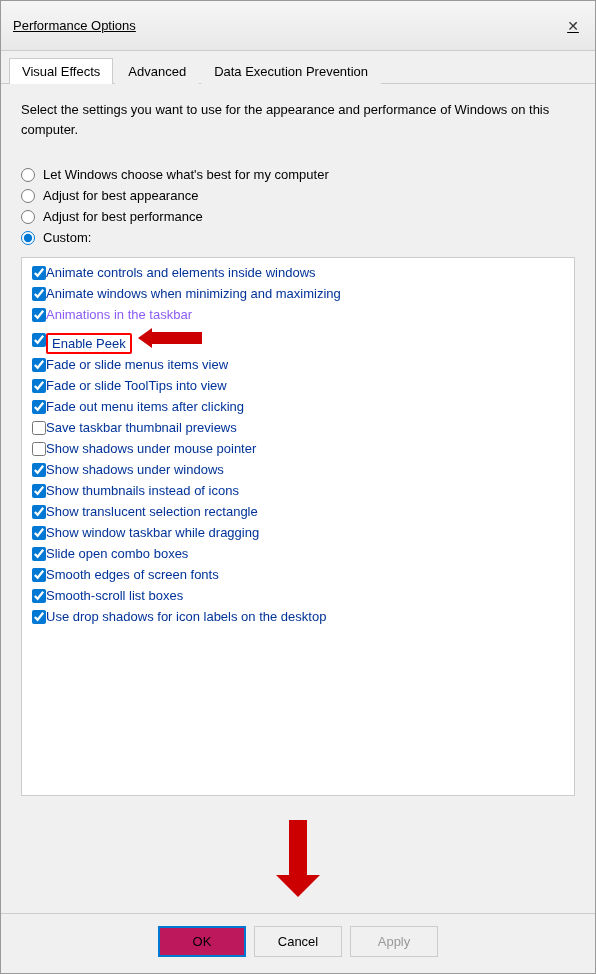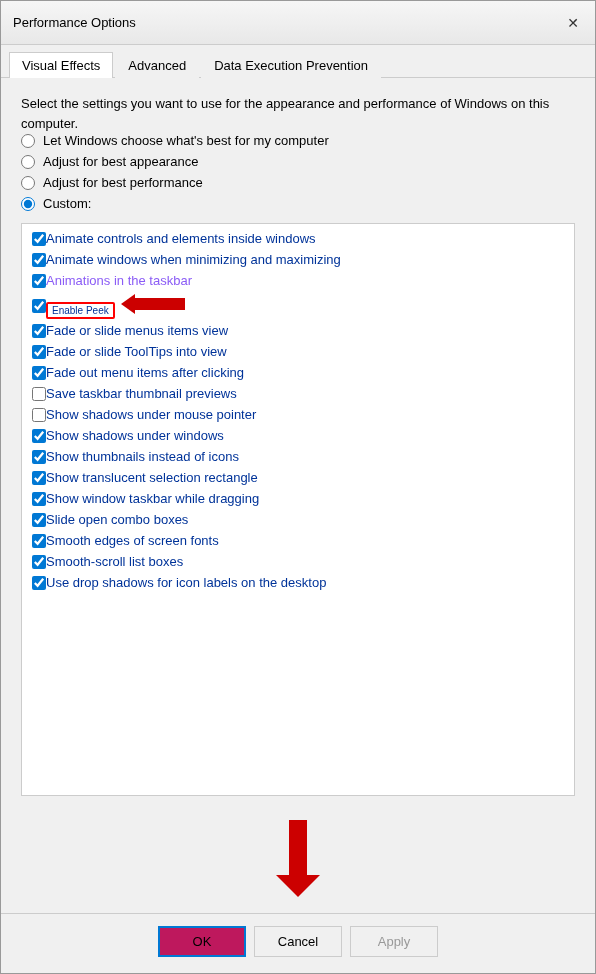--- a/index.html
+++ b/index.html
@@ -21,21 +21,22 @@
       display: flex;
       flex-direction: column;
     }
     .title-bar {
       background: linear-gradient(to bottom, #f6f6f6, #e8e8e8);
       border-bottom: 1px solid #ccc;
       padding: 16px 12px;
       display: flex;
       align-items: center;
       justify-content: space-between;
-      height: 44px;
+      height: 50px;
+      text-decoration: underline;
     }
     .title-bar-title {
       font-size: 13px;
       font-weight: 400;
       color: #000;
     }
     .close-btn {
       width: 20px;
       height: 20px;
       display: flex;
@@ -75,21 +76,21 @@
     .content {
       flex: 1;
       padding: 16px 20px;
       display: flex;
       flex-direction: column;
     }
     .description {
       color: #000;
       font-size: 13px;
       line-height: 1.5;
-      margin-bottom: 0;
+      margin-bottom: 28px;
     }
     .radio-group {
       display: flex;
       flex-direction: column;
       gap: 6px;
       margin-bottom: 12px;
     }
     .radio-item {
       display: flex;
       align-items: center;
@@ -211,21 +212,21 @@
         <label class="checkbox-item">
           <input type="checkbox" checked="" style="">
           <span style="color: rgb(0, 51, 153);">Animate windows when minimizing and maximizing</span>
         </label>
         <label class="checkbox-item">
           <input type="checkbox" checked="" style="">
           <span style="color: #8b5cf6;">Animations in the taskbar</span>
         </label>
         <label class="checkbox-item">
           <input type="checkbox" checked="" style="">
-          <span><span style="border: 2px solid red; border-radius: 2px; padding: 1px 4px; color: rgb(0, 51, 153); font-size: 10px;">Enable Peek</span><span style="display: inline-flex; align-items: center; margin-left: 6px;">
+          <span><span style="border: 2px solid red; border-radius: 2px; padding: 1px 4px; color: rgb(0, 51, 153); font-size: 13px;">Enable Peek</span><span style="display: inline-flex; align-items: center; margin-left: 6px;">
               <span style="display: inline-block; width: 0px; height: 0px; border-top: 10px solid transparent; border-bottom: 10px solid transparent; border-right: 14px solid rgb(204, 0, 0); vertical-align: middle;"></span>
               <span style="display: inline-block; width: 50px; height: 12px; background: rgb(204, 0, 0); vertical-align: middle;"></span>
             </span></span>
         </label>
         <label class="checkbox-item">
           <input type="checkbox" checked="" style="">
           <span style="color: rgb(0, 51, 153);">Fade or slide menus items view</span>
         </label>
         <label class="checkbox-item">
           <input type="checkbox" checked="" style="">

